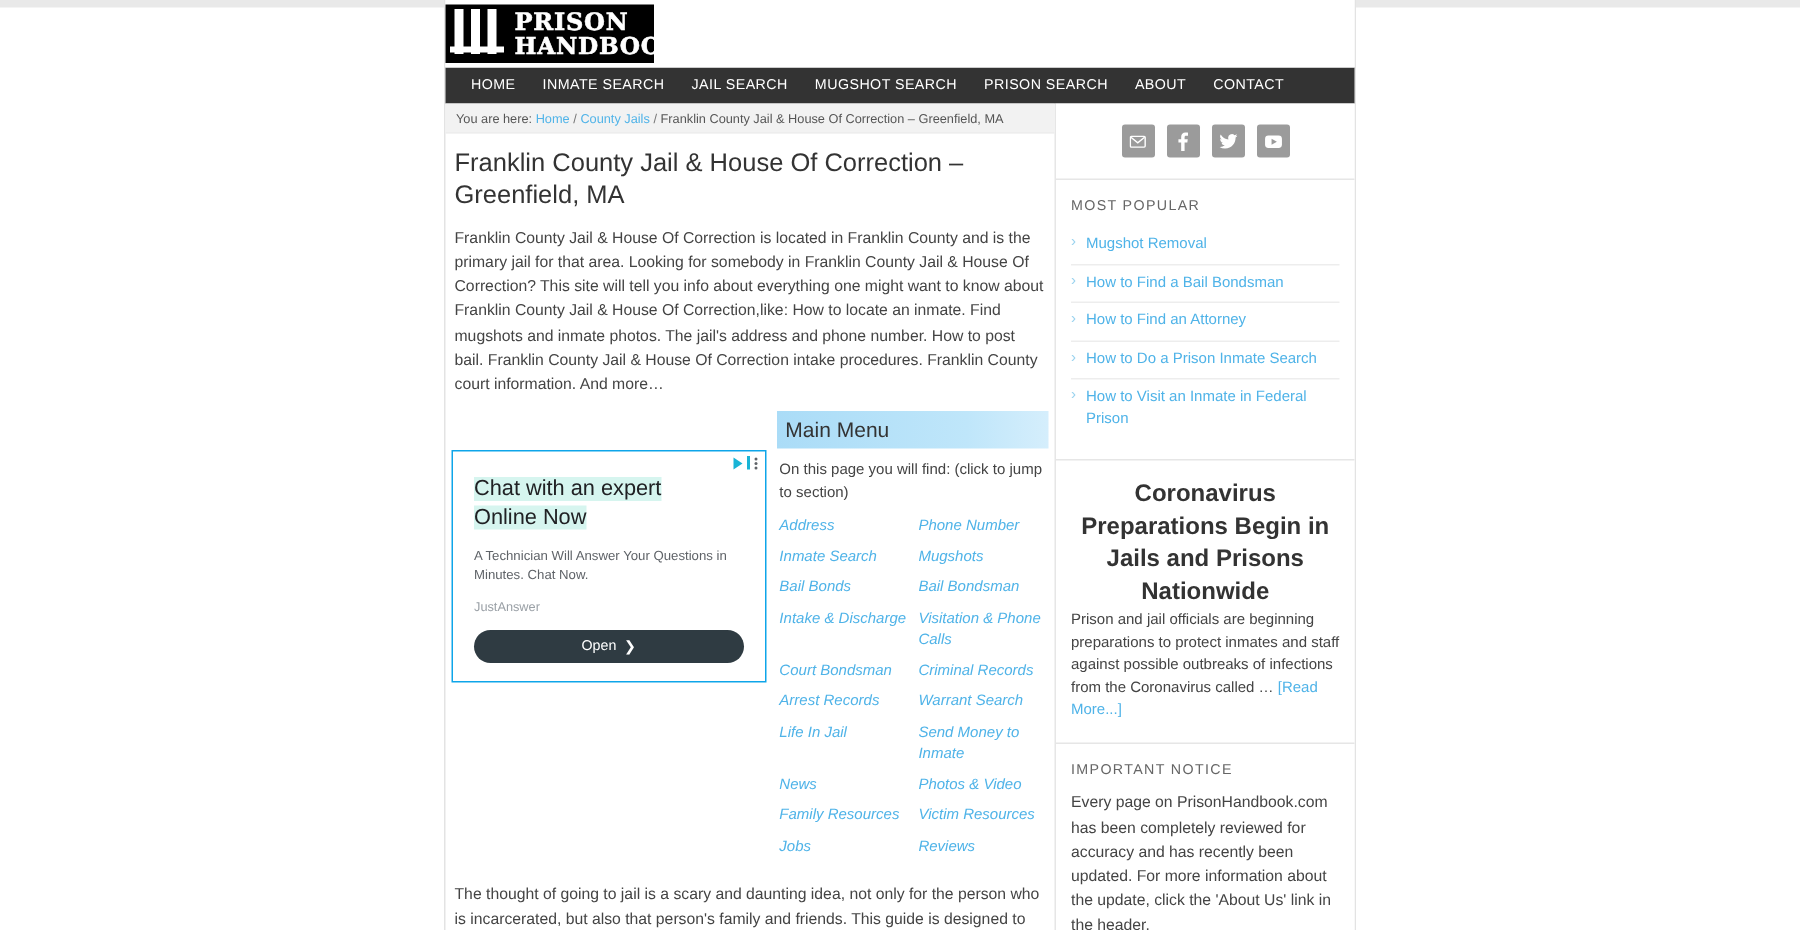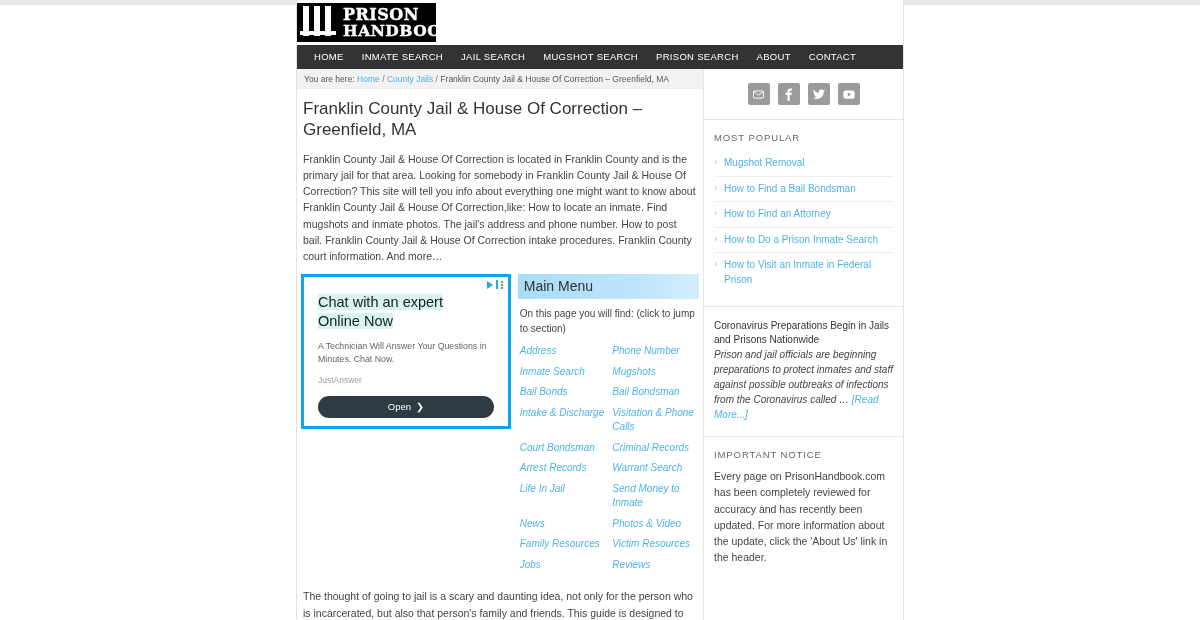--- a/index.html
+++ b/index.html
@@ -69,22 +69,22 @@
     color:#333; line-height:1.25;
   }
   .intro-p {
     margin:0 6px 10px 6px; font-size:10.5px; line-height:1.55; color:#444;
   }
 
   
   .mid-row { display:flex; padding:0 4px; gap:7px; align-items:flex-start; }
 
   .ad-box {
-    width:225px; height:155px; border:3px solid #0ea5e9; background:#fff;
-    position:relative; padding:16px 14px 0 14px;
+    width:225px; height:155px; border:1px solid #0ea5e9; background:#fff;
+    position:relative; padding:16px 14px 0 14px;margin-top:26px;
   }
   .ad-badge { position:absolute; right:5px; top:3px; display:flex; align-items:center; gap:3px; }
   .ad-badge .tri {
     width:0;height:0;border-left:6px solid #19b4d6;
     border-top:4px solid transparent;border-bottom:4px solid transparent;
   }
   .ad-badge .bar { width:2px; height:9px; background:#19b4d6; }
   .ad-badge .dots { display:flex; flex-direction:column; gap:1px; }
   .ad-badge .dots i { width:2px; height:2px; background:#5f6368; display:block; border-radius:50%; }
   .ad-head { font-size:14.5px; color:#202124; line-height:1.32; font-weight:400; }
@@ -134,22 +134,22 @@
   .pop-list li { border-bottom:1px solid #ededed; padding:5px 0 5px 0; }
   .pop-list li:last-child { border-bottom:none; }
   .pop-list a {
     font-size:10px; color:#4fb3e8; text-decoration:none; line-height:1.45;
     display:block; position:relative; padding-left:10px;
   }
   .pop-list a:before {
     content:"›"; position:absolute; left:0; top:-1px; color:#9ad3ef; font-size:10px;
   }
 
-  .news-title { font-size:10px; font-weight:normal; color:#333; line-height:1.35; margin:0 0 1px 0; }
-  .news-body { font-size:10px; color:#444; line-height:1.5; margin:0;font-style:italic; }
+  .news-title { font-size:16px; font-weight:bold; color:#333; line-height:1.35; margin:0 0 1px 0;text-align:center; }
+  .news-body { font-size:10px; color:#444; line-height:1.5; margin:0; }
   .news-body a { color:#4fb3e8; text-decoration:none; }
 
   .notice-body { font-size:10.5px; color:#444; line-height:1.55; margin:0; }
 </style>
 </head>
 <body>
 
 <div class="top-strip"></div>
 
 <div class="page-wrap">

